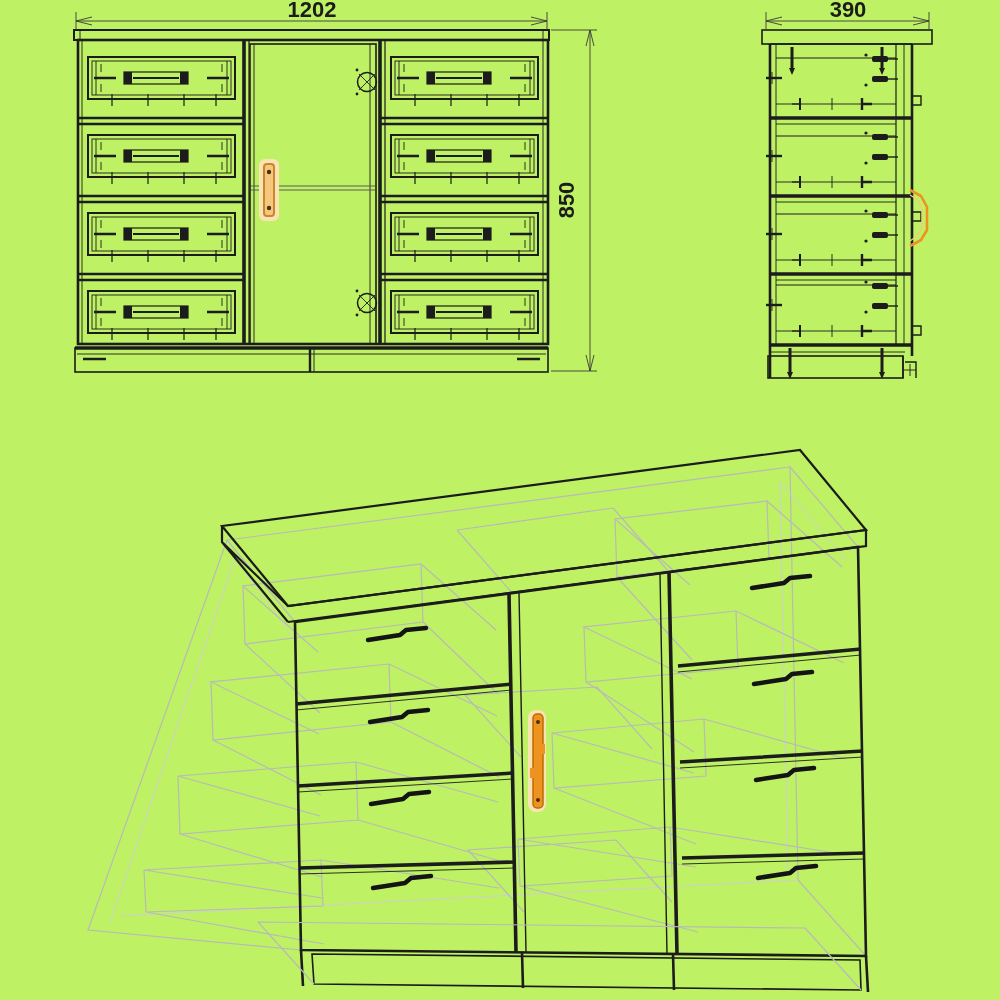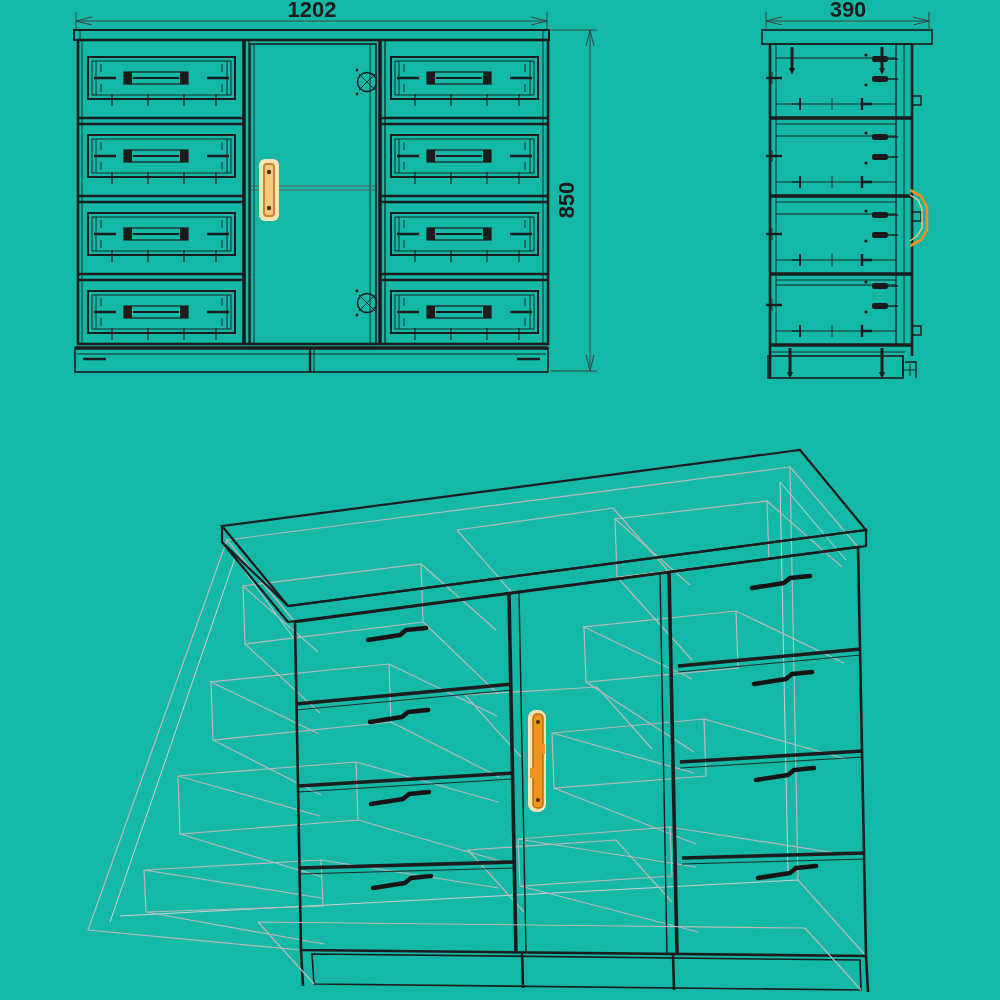--- a/index.html
+++ b/index.html
@@ -1,16 +1,16 @@
 <!DOCTYPE html>
 <html><head>
 <meta charset="utf-8">
 <style>
   html,body{margin:0;padding:0;background:#ffffff;}
-  .canvas{position:relative;width:1000px;height:1000px;background:#14b8a6;overflow:hidden;
+  .canvas{position:relative;width:1000px;height:1000px;background:#bef264;overflow:hidden;
           font-family:"Liberation Sans", sans-serif;}
   svg{position:absolute;left:0;top:0;}
   .k{stroke:#1c1c1c;fill:none;}
   .thin{stroke-width:0.9;}
   .med{stroke-width:1.6;}
   .thick{stroke-width:2.6;}
   .heavy{stroke-width:3.6;}
   .ghost{stroke:#b9b9b9;stroke-width:1.2;fill:none;}
   .ghost2{stroke:#cfcfcf;stroke-width:1;fill:none;}
   .dimline{stroke:#3a3a3a;stroke-width:0.9;fill:none;}

